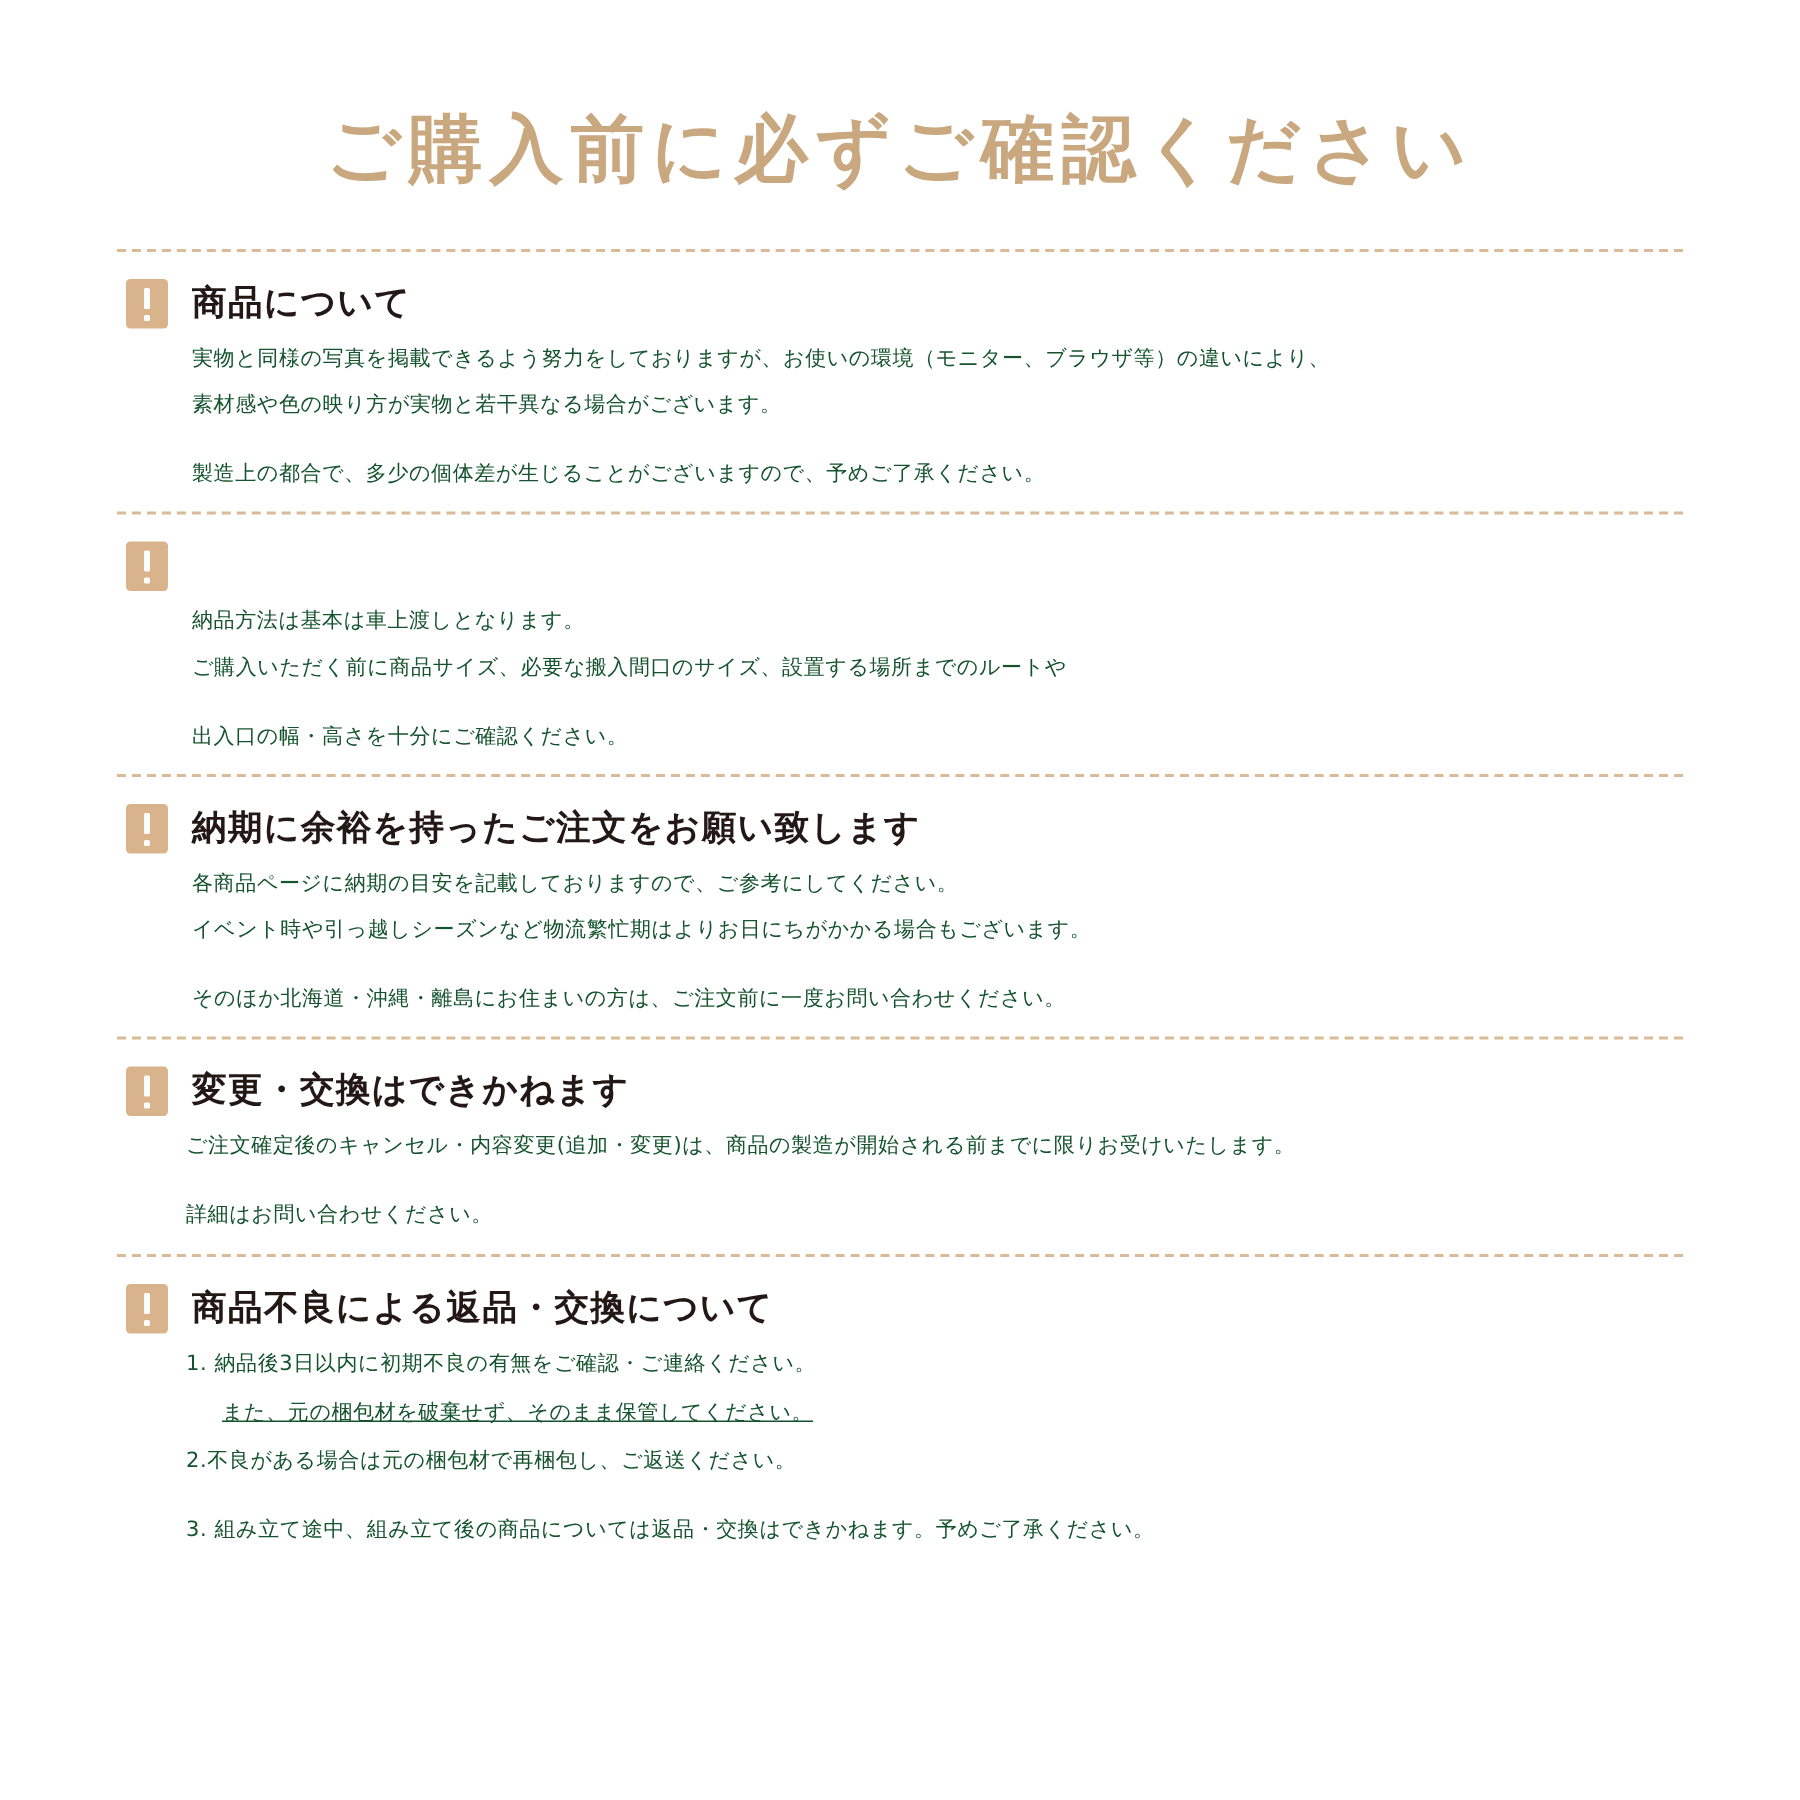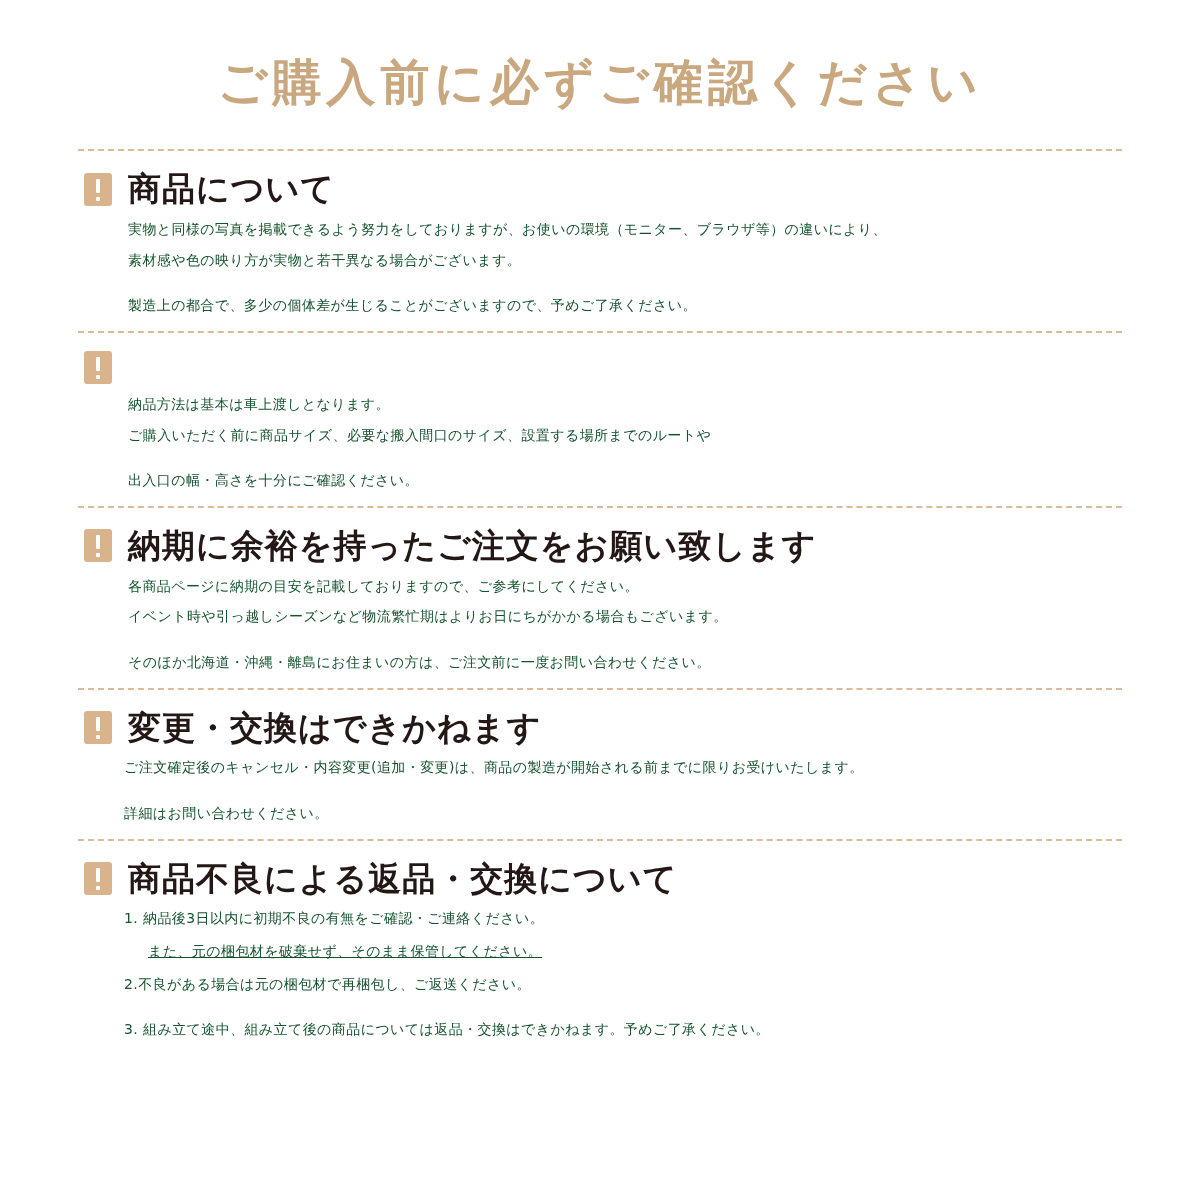--- a/index.html
+++ b/index.html
@@ -12,21 +12,21 @@
     background: #ffffff;
     font-family: "DejaVu Sans", "Liberation Sans", sans-serif;
     color: #231815;
     overflow: hidden;
   }
   .page {
     position: relative;
     width: 1200px;
     height: 1128px;
     box-sizing: border-box;
-    padding: 0 78px;
+    padding: 17px 78px;
   }
   .page-title {
     margin: 0;
     padding-top: 52px;
     text-align: center;
     font-size: 49px;
     font-weight: bold;
     letter-spacing: 5px;
     color: #c9a77f;
     line-height: 1.25;
@@ -71,21 +71,21 @@
     position: absolute;
     left: 50%;
     bottom: 5px;
     transform: translateX(-50%);
     width: 4px;
     height: 4px;
     background: #ffffff;
     border-radius: 1px;
   }
   .sec-title {
-    font-size: 33px;
+    font-size: 23px;
     font-weight: bold;
     letter-spacing: 1px;
     color: #231815;
     line-height: 1.2;
   }
   .sec-body {
     margin-top: 10px;
     padding-left: 50px;
   }
   .sec-body p {

